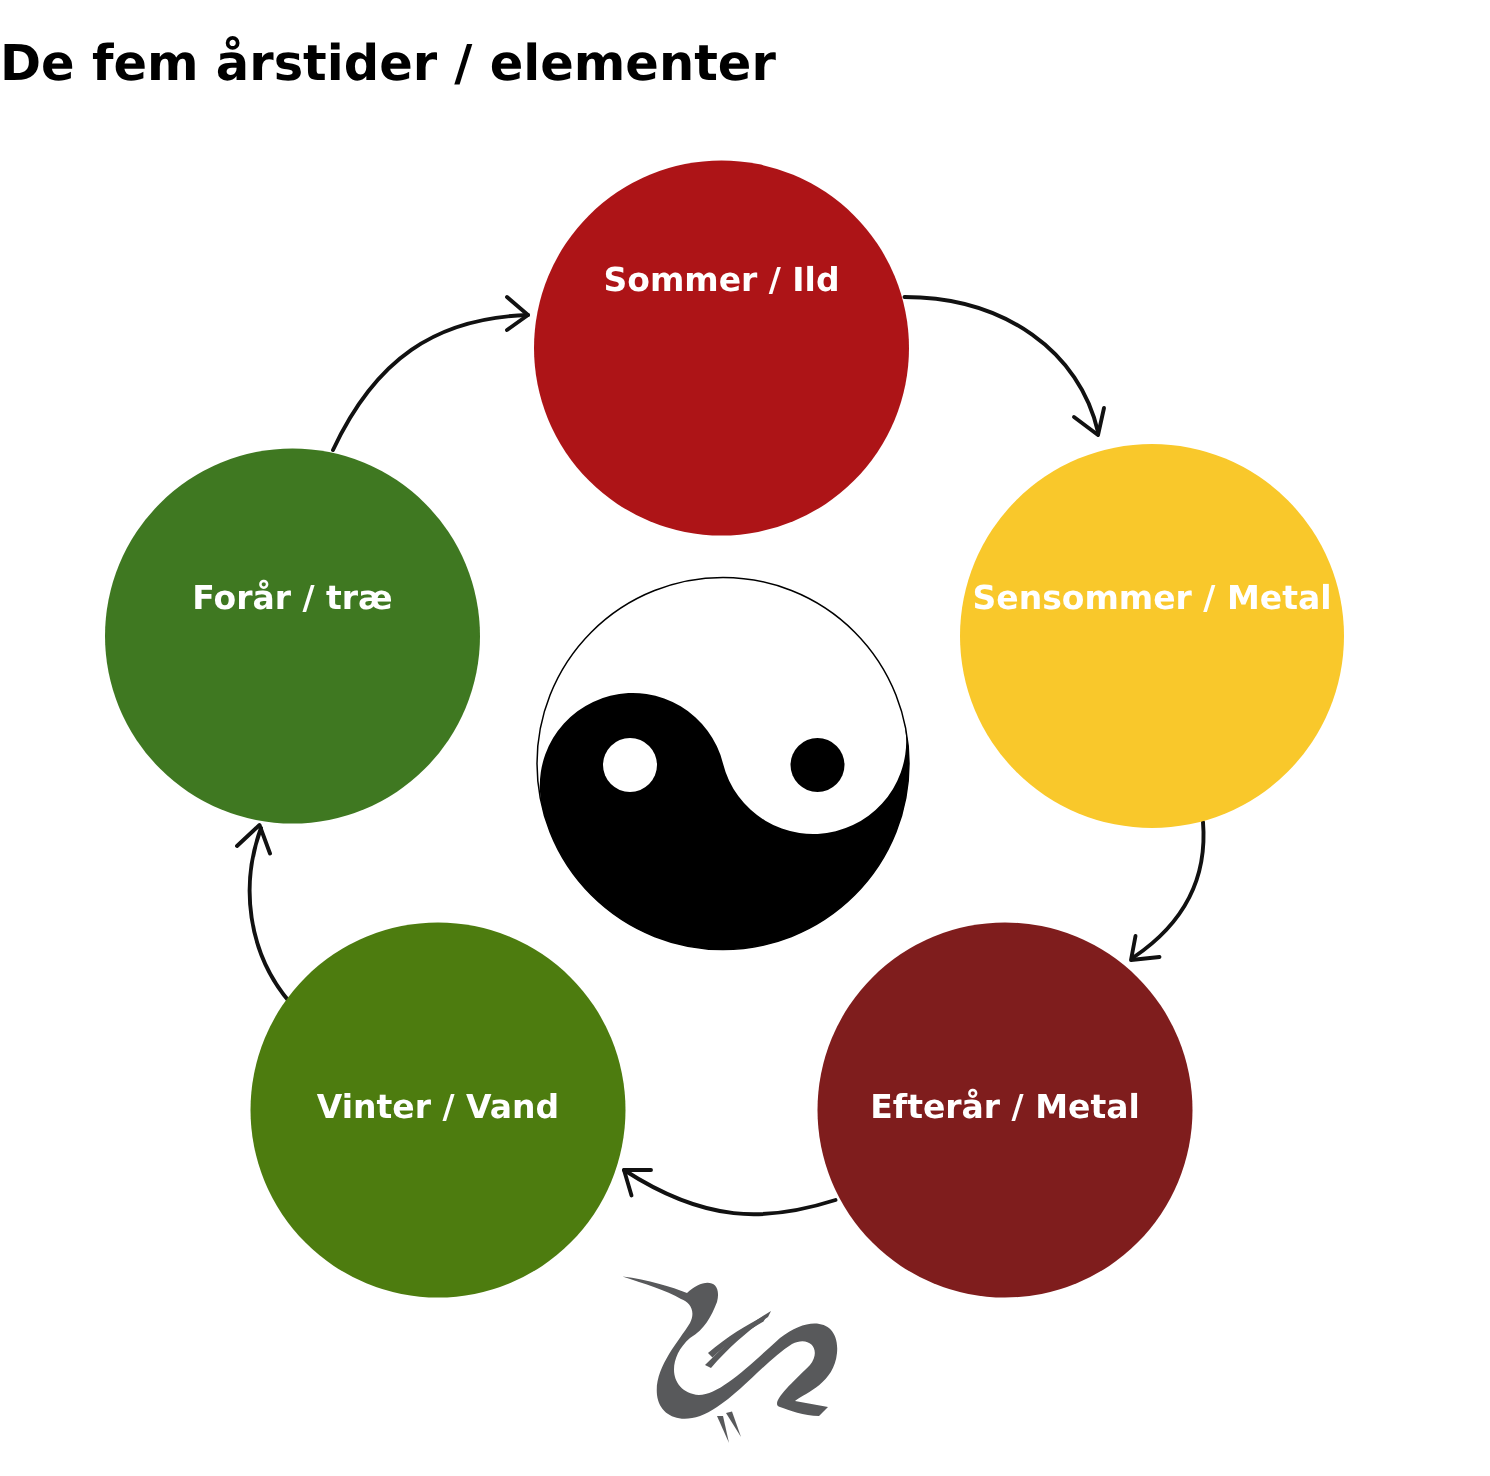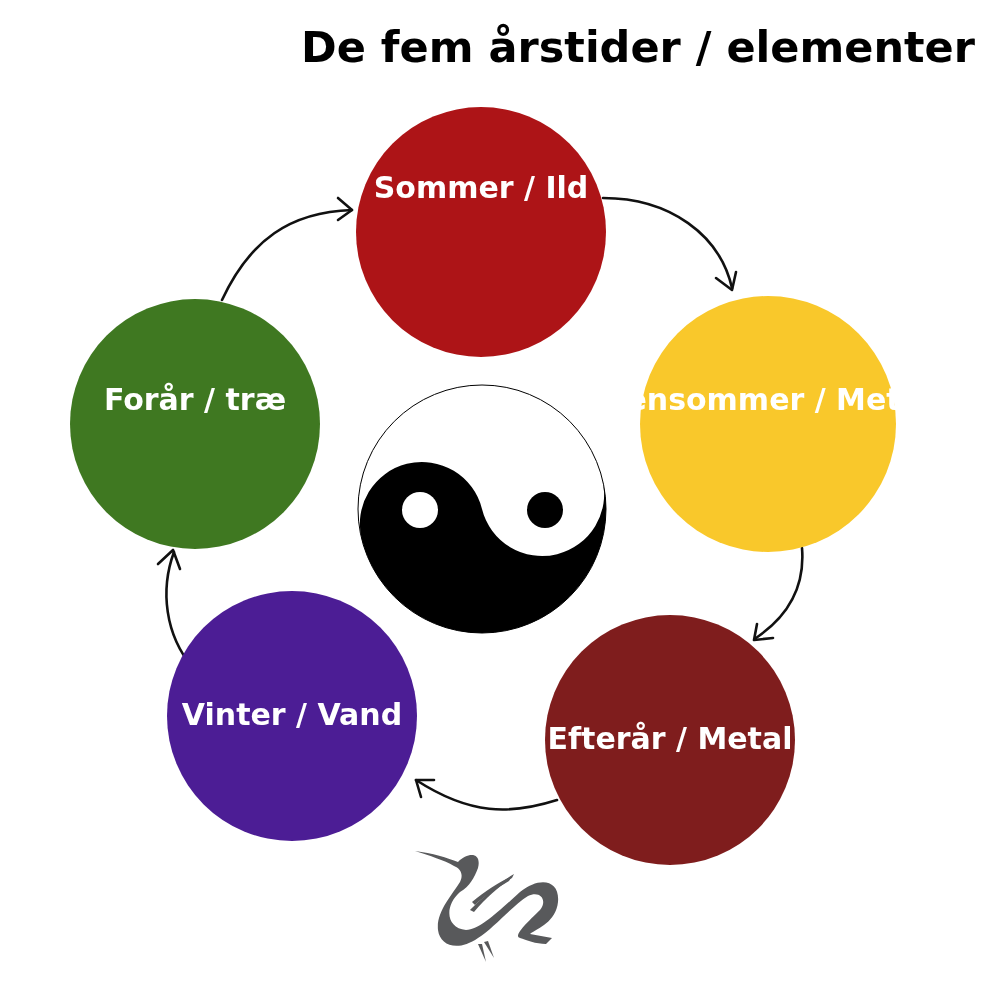--- a/index.html
+++ b/index.html
@@ -1,19 +1,19 @@
 <!DOCTYPE html>
 <html><head>
 <meta charset="utf-8">
 <style>
   html, body { margin:0; padding:0; background:#ffffff; }
   body { width:993px; height:984px; position:relative; overflow:hidden; font-family:"DejaVu Sans", sans-serif; }
-  .title { position:absolute; left:0; top:22px; width:975px; text-align:right; font-size:43px; font-weight:bold; color:#000; letter-spacing:0px; }
+  .title { position:absolute; left:0; top:22px; width:975px; text-align:left; font-size:33px; font-weight:bold; color:#000; letter-spacing:0px; }
   .node { position:absolute; border-radius:50%; display:flex; align-items:center; justify-content:center; }
-  .node span { color:#fff; font-weight:bold; font-size:30px; white-space:nowrap; }
+  .node span { color:#fff; font-weight:bold; font-size:22px; white-space:nowrap; }
   svg.overlay { position:absolute; left:0; top:0; }
 </style>
 </head>
 <body>
 
 <div class="title">De fem årstider / elementer</div>
 
 <svg class="overlay" width="993" height="984">
   <g fill="none" stroke="#111" stroke-width="2.6" stroke-linecap="round" stroke-linejoin="round">
 
@@ -37,21 +37,21 @@
 <div id="nodes">
     <div class="node" style="left: 356px; top: 107px; height: 250px; width: 250px; background: rgb(173, 20, 23);">
       <span style="transform: translateY(-45px);">Sommer / Ild</span>
     </div>
     <div class="node" style="left: 640px; top: 296px; height: 256px; width: 256px; background: rgb(249, 200, 43);">
       <span style="transform: translateY(-25px);">Sensommer / Metal</span>
     </div>
     <div class="node" style="left: 545px; top: 615px; height: 250px; width: 250px; background: #7f1d1d;">
       <span style="transform: translateY(-2px);">Efterår / Metal</span>
     </div>
-    <div class="node" style="left: 167px; top: 591px; height: 250px; width: 250px; background: #4c1d95;">
+    <div class="node" style="left: 167px; top: 615px; height: 250px; width: 250px; background: #4d7c0f;">
       <span style="transform: translateY(-2px);">Vinter / Vand</span>
     </div>
     <div class="node" style="left: 70px; top: 299px; height: 250px; width: 250px; background: rgb(63, 120, 33);">
       <span style="transform: translateY(-25px);">Forår / træ</span>
     </div>
   </div>
 
 <svg class="overlay" width="993" height="984">
   <g transform="translate(482,509)">
     <circle r="124" fill="#fff" stroke="#000" stroke-width="1"></circle>

